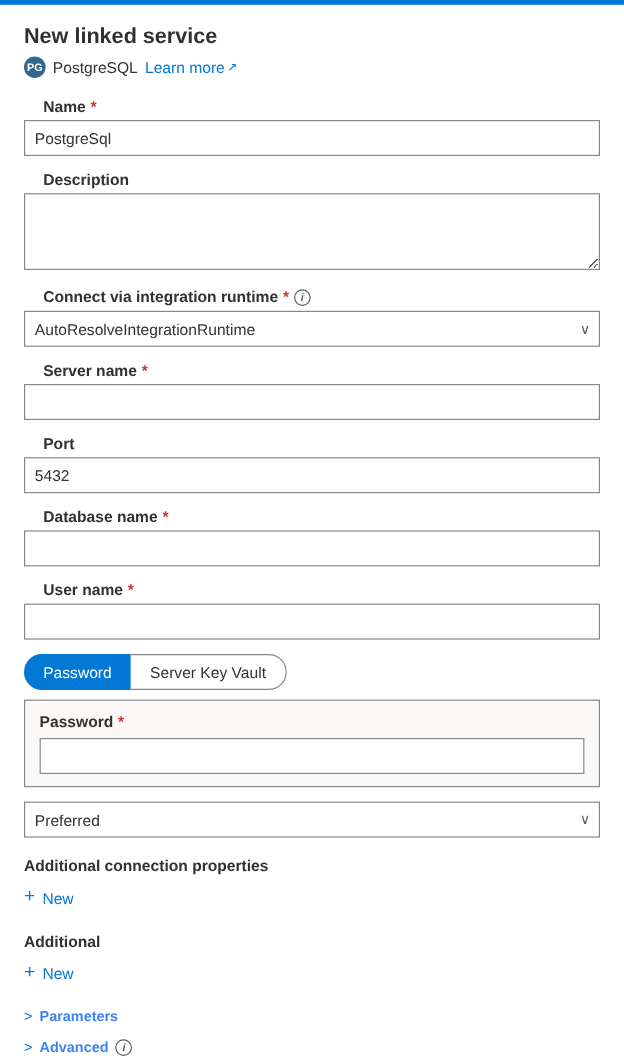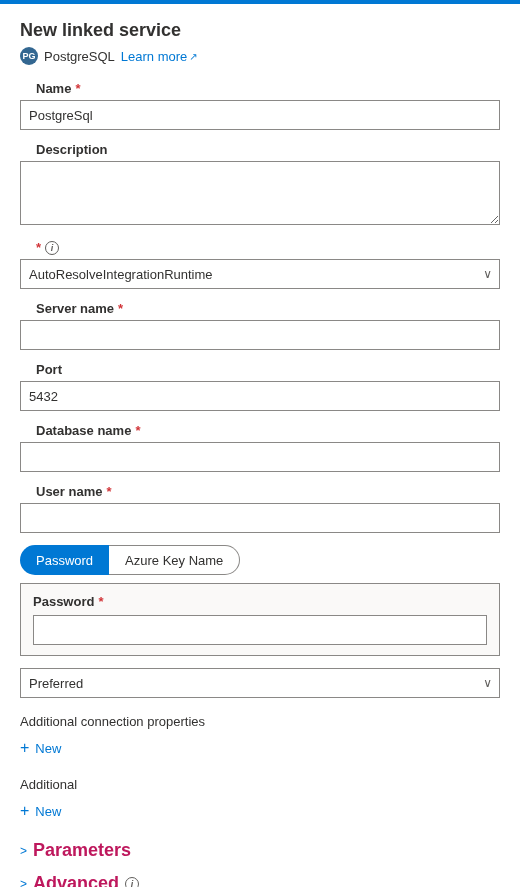--- a/index.html
+++ b/index.html
@@ -189,39 +189,39 @@
       padding: 4px 0;
       margin-top: 2px;
     }
     .plus-icon {
       font-size: 16px;
       font-weight: 300;
       color: #0078d4;
     }
     .section-header {
       font-size: 13px;
-      font-weight: 400;
+      font-weight: 700;
       margin-bottom: 6px;
       margin-top: 4px;
     }
     .collapsible-row {
       display: flex;
       align-items: center;
       gap: 6px;
       cursor: pointer;
       padding: 4px 0;
       margin-bottom: 4px;
     }
     .chevron-right {
       color: #0078d4;
       font-size: 12px;
     }
     .collapsible-label {
-      color: #be185d;
-      font-size: 18px;
+      color: #3b82f6;
+      font-size: 12px;
       font-weight: 600;
       text-align: right;
     }
   </style>
 </head>
 <body>
 
 <div class="top-bar"></div>
 
 <div class="panel">
@@ -247,20 +247,21 @@
 
   <div class="form-group">
     <div class="form-label">
       <span>Description</span>
     </div>
     <textarea class="form-textarea" style=""></textarea>
   </div>
 
   <div class="form-group">
     <div class="form-label">
+      <span>Connect via integration runtime</span>
       <span class="required-star">*</span>
       <span class="info-icon">i</span>
     </div>
     <div class="form-select-wrapper">
       <select class="form-select">
         <option>AutoResolveIntegrationRuntime</option>
       </select>
       <span class="select-chevron">∨</span>
     </div>
   </div>
@@ -291,21 +292,21 @@
   <div class="form-group">
     <div class="form-label">
       <span>User name</span>
       <span class="required-star">*</span>
     </div>
     <input class="form-input" type="text" value="" style="">
   </div>
 
   <div class="toggle-group">
     <button class="toggle-btn active">Password</button>
-    <button class="toggle-btn inactive">Azure Key Name</button>
+    <button class="toggle-btn inactive">Server Key Vault</button>
   </div>
 
   <div class="password-box form-group">
     <div class="password-label">
       <span>Password</span>
       <span class="required-star">*</span>
     </div>
     <input class="form-input" type="password" value="" style="">
   </div>
 

